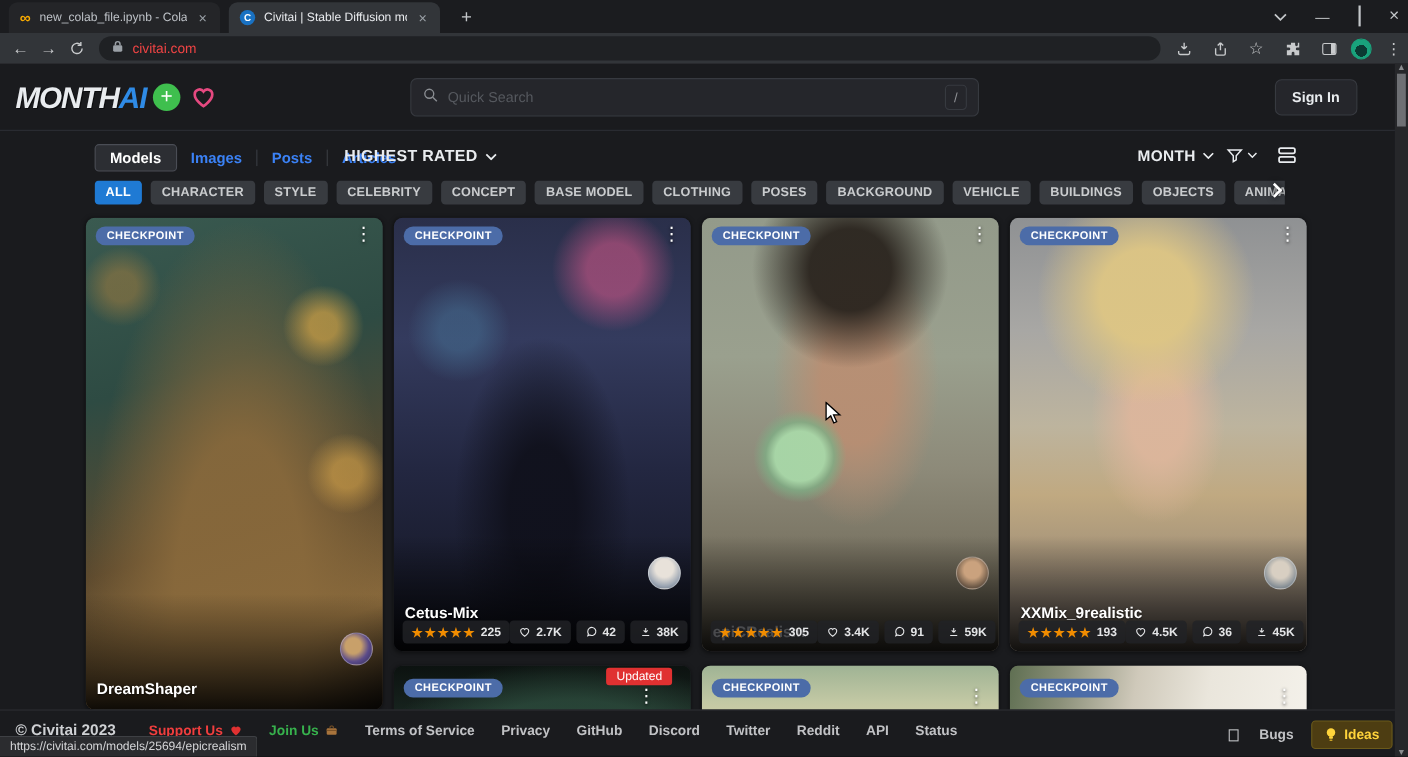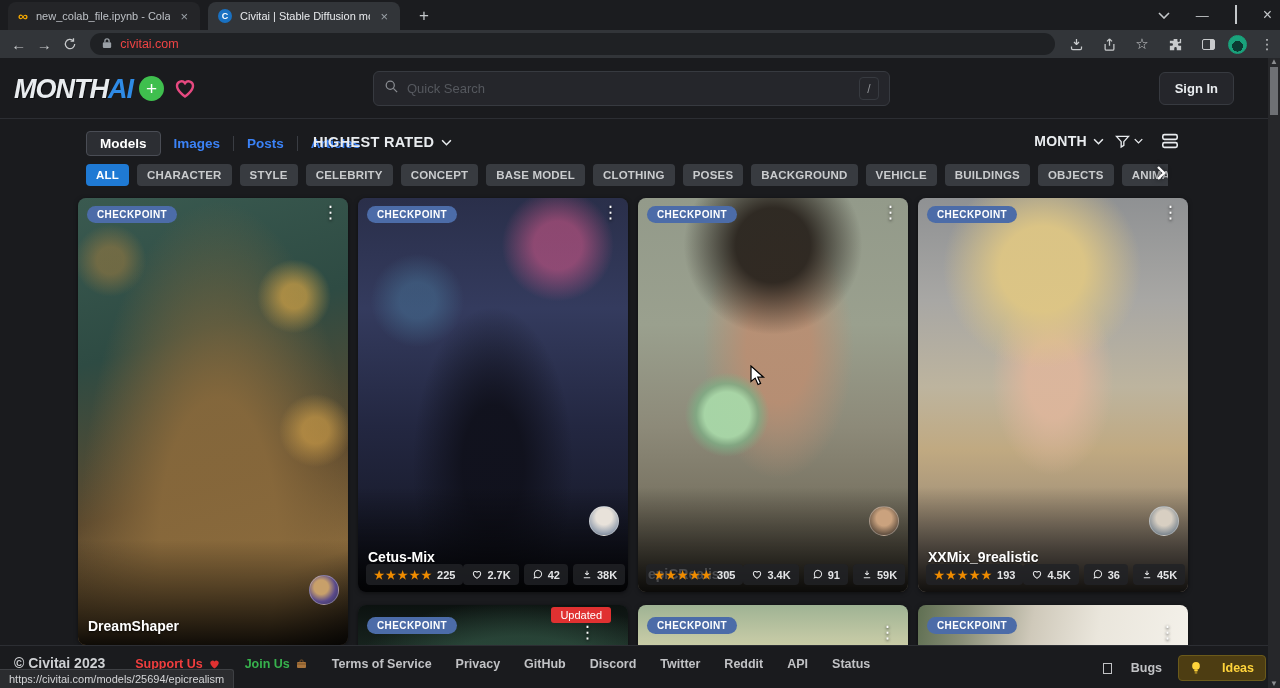--- a/index.html
+++ b/index.html
@@ -111,21 +111,21 @@
   
   .site-footer { position:absolute; left:0; right:0; top:645px; height:43px; background:#1a1b1e; border-top:1px solid #2c2e33; display:flex; align-items:flex-start; padding:9px 14px 0 14px; z-index:6; }
   .copyright { color:#ced0d3; font-weight:bold; font-size:14px; margin-right:30px; }
   .flinks { display:flex; align-items:center; gap:24px; padding-top:2px; }
   .flink { color:#c1c2c5; font-size:12.5px; font-weight:600; display:flex; align-items:center; gap:5px; }
   .flink.red { color:#f03e3e; }
   .flink.green { color:#37b24d; }
   .footer-right { margin-left:auto; display:flex; align-items:center; gap:16px; }
   .bugs-link { color:#c1c2c5; font-size:12.5px; font-weight:600; display:flex; align-items:center; gap:19px; }
   .tofu { display:inline-block; width:9px; height:11px; border:1.2px solid #c1c2c5; }
-  .ideas-btn { background:#4d3d12; border:1px solid #6b5a1a; border-radius:4px; color:#ffd43b; font-size:12.5px; font-weight:bold; padding:5px 11px; display:flex; align-items:center; gap:20px; }
+  .ideas-btn { background:#4d3d12; border:1px solid #6b5a1a; border-radius:4px; color:#ffd43b; font-size:12.5px; font-weight:bold; padding:5px 11px; display:flex; align-items:center; gap:6px; }
 
   .status-tooltip { position:absolute; left:0; bottom:0; background:#2b2c2f; border:1px solid #3e4044; border-left:0; border-bottom:0; border-radius:0 3px 0 0; color:#d4d5d7; font-size:11px; padding:3px 9px; z-index:9; }
 
   
   .scrollbar { position:absolute; right:0; top:58px; bottom:0; width:12px; background:#26272a; z-index:7; }
   .scroll-thumb { position:absolute; top:5px; left:2px; width:8px; height:48px; background:#6e7074; }
   .scroll-arrow { position:absolute; left:0; width:12px; text-align:center; color:#8a8c8f; font-size:8px; }
 
   .cursor { position:absolute; left:750px; top:365px; z-index:20; }
 </style>

